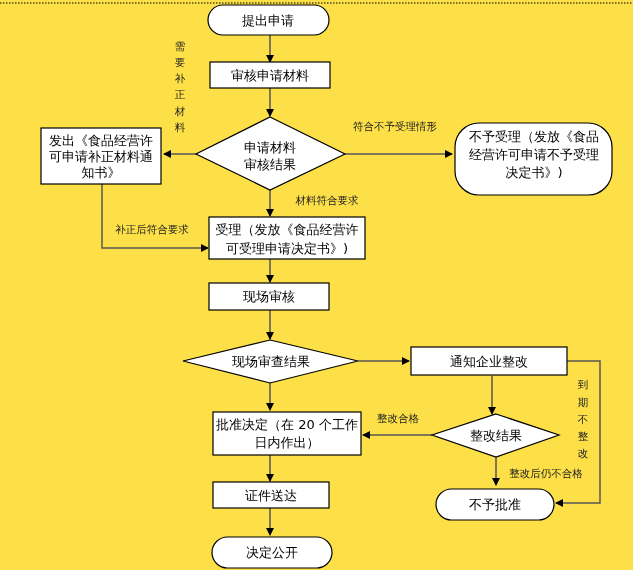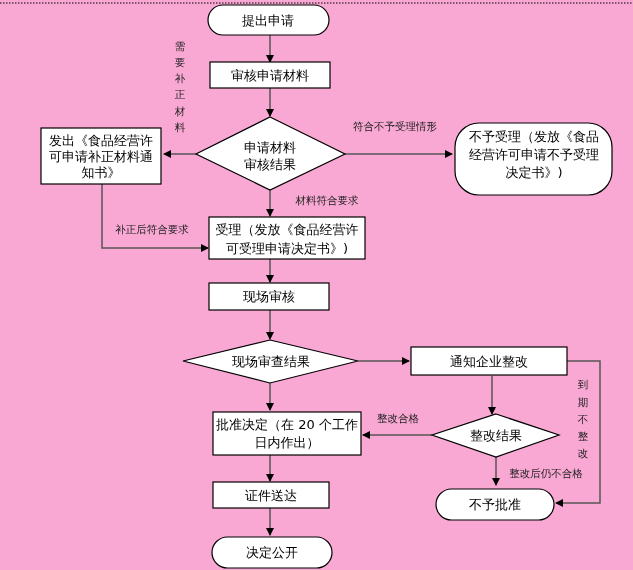--- a/index.html
+++ b/index.html
@@ -1,16 +1,16 @@
 <!DOCTYPE html>
 <html><head>
   <meta charset="utf-8">
   <style>
     html, body { margin: 0; padding: 0; background: #ffffff; }
-    #canvas { position: relative; width: 633px; height: 570px; overflow: hidden; background: #f9a8d4; }
+    #canvas { position: relative; width: 633px; height: 570px; overflow: hidden; background: #fde047; }
     svg { position: absolute; left: 0; top: 0; }
     .txt { font-family: "DejaVu Sans", sans-serif; fill: #000; }
     .node-text { font-size: 13px; }
     .edge-label { font-size: 10.5px; fill: #222; }
   </style>
 </head>
 <body>
 
 <div id="canvas">
 <svg width="633" height="570" viewBox="0 0 633 570">

